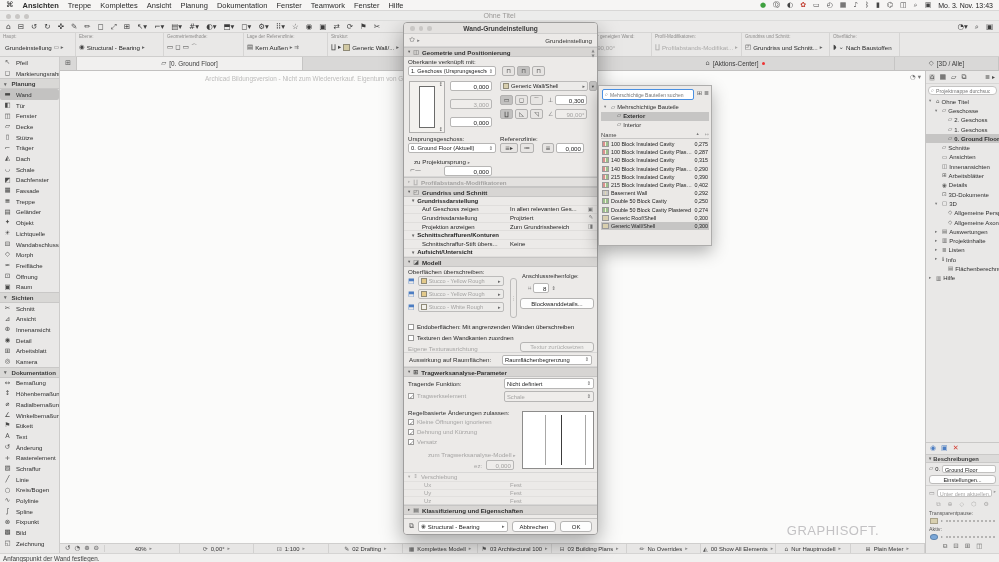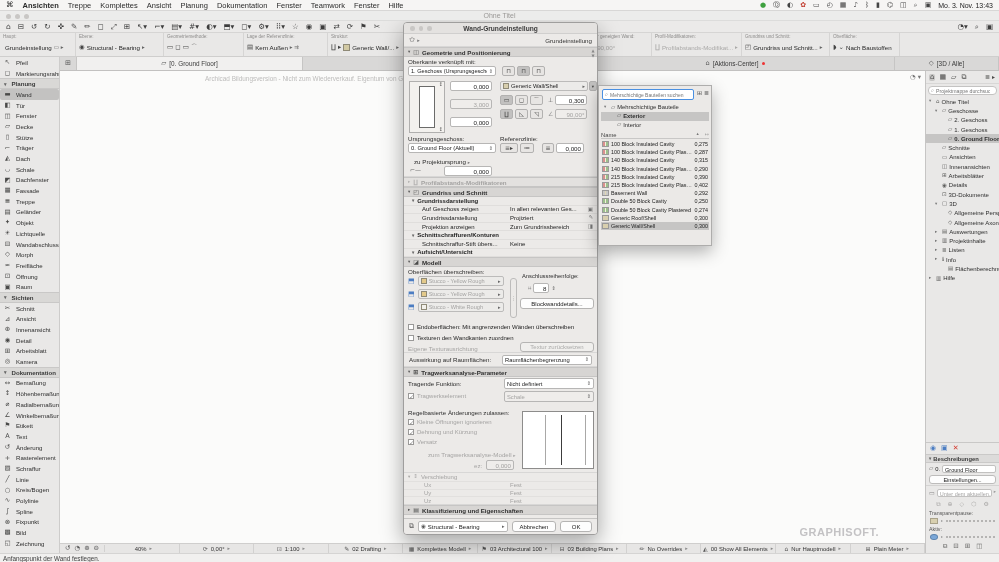--- a/index.html
+++ b/index.html
@@ -42,21 +42,21 @@
   
   .toolbox{position:absolute;left:0;top:57px;width:60px;height:496px;background:#e9e8e7;border-right:1px solid #cdcccb;overflow:hidden;z-index:4}
   .tbx-row{height:10.7px;display:flex;align-items:center;gap:3px;padding:0 2px;font-size:6.1px;color:#2e2e2e;white-space:nowrap;overflow:hidden}
   .tbx-row .ti{width:11px;text-align:center;font-size:6.5px;color:#4a4a49;flex:none}
   .tbx-row.selected{background:#c3c2c1;border-radius:2px}
   .tbx-row.header{background:#d9d8d6;border-top:1px solid #c9c8c7;border-bottom:1px solid #c9c8c7;font-weight:bold;color:#3a3a3a;padding-left:4px}
   .tbx-row.header::before{content:"▾";font-size:5px;color:#666;margin-right:2px}
   
   .canvas{position:absolute;left:60px;top:71px;width:865px;height:472px;background:#fbfbfa;z-index:1}
   .watermark{position:absolute;left:145px;top:4px;font-size:6.4px;color:#bdbcbb}
-  .gs-logo{position:absolute;right:46px;bottom:5px;font-size:11px;font-weight:bold;color:#c3c2c4;letter-spacing:0.5px}
+  .gs-logo{position:absolute;right:46px;bottom:5px;font-size:13px;font-weight:normal;color:#c3c2c4;letter-spacing:0.5px}
   .view-ctrl{position:absolute;right:4px;top:3px;font-size:6.5px;color:#777}
   
   .statusbar{position:absolute;left:60px;top:543px;width:865px;height:10px;background:#e7e6e5;border-top:1px solid #cfcecd;display:flex;align-items:center;font-size:5.9px;color:#333;z-index:6;overflow:hidden}
   .sb-nav{display:flex;gap:4px;padding:0 5px;border-right:1px solid #d2d1d0}
   .sb-nav span{font-size:6.5px;color:#555}
   .sb-seg{flex:1;display:flex;align-items:center;justify-content:center;gap:3px;border-right:1px solid #d2d1d0;overflow:hidden;white-space:nowrap;height:100%}
   .sb-seg .si{font-size:6px;color:#555}
   .sb-seg .chev{font-size:5px;color:#888}
   .hintbar{position:absolute;left:0;top:553px;width:999px;height:9px;background:#f1f0ef;border-top:1px solid #d5d4d3;font-size:6.3px;color:#3d3d3d;padding:1px 3px;z-index:6}
   

